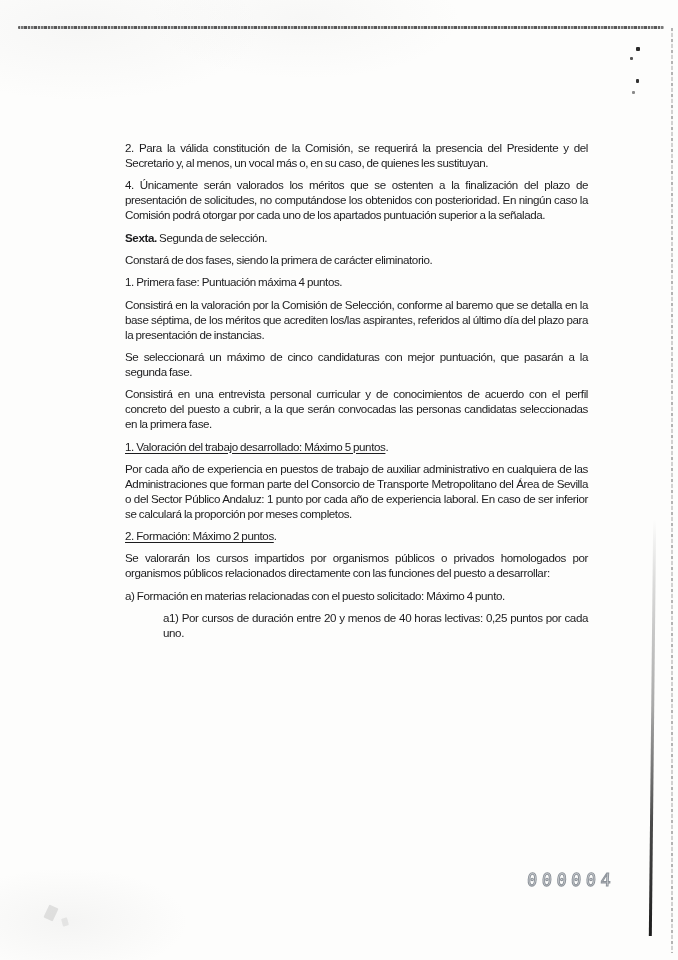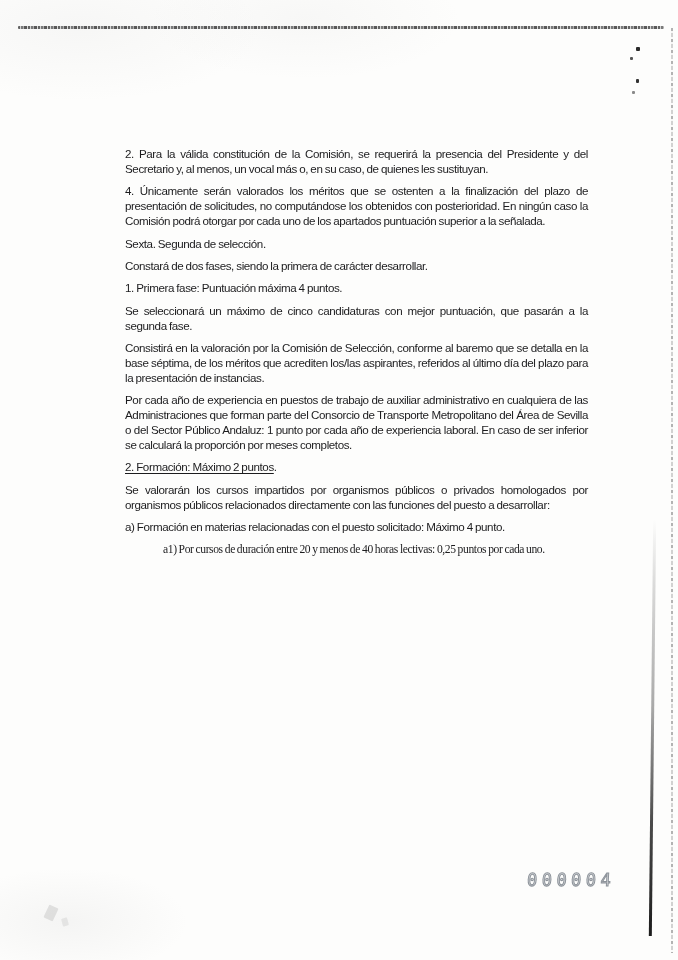--- a/index.html
+++ b/index.html
@@ -9,27 +9,27 @@
     background:#fdfdfc;
     font-family:"Liberation Sans", sans-serif;
   }
   .page{position:absolute;inset:0;background:
     radial-gradient(ellipse 300px 120px at 12% 3%, rgba(190,190,190,.10), transparent 60%),
     radial-gradient(ellipse 260px 100px at 45% 2%, rgba(180,180,180,.08), transparent 60%),
     radial-gradient(ellipse 200px 90px at 10% 96%, rgba(170,170,170,.10), transparent 60%),
     #fdfdfc;}
   
   .doc{
-    position:absolute;left:125px;top:147px;width:463px;
+    position:absolute;left:125px;top:141px;width:463px;
     color:#1c1c1e;font-size:11.6px;line-height:14.9px;
     letter-spacing:-0.4px;word-spacing:-0.5px;text-align:justify;
   }
   .doc p{margin:0 0 7.5px;}
-  .doc p.indent{margin-left:38px;font-family:Liberation Serif, serif;}
-  .bold{font-weight:normal;}
+  .doc p.indent{margin-left:38px;}
+  .bold{font-weight:bold;}
   .underlined{text-decoration:underline;text-underline-offset:2px;}
   
   .scanline-top{
     position:absolute;top:26px;left:18px;width:646px;height:3px;opacity:.8;
     background:repeating-linear-gradient(90deg,
       #3e3e3e 0 2px,#c9c9c9 2px 3px,#5a5a5a 3px 5px,#9b9b9b 5px 6px,
       #2f2f2f 6px 9px,#d2d2d2 9px 10px);
     border-radius:1px;
   }
   .edge-right{
@@ -73,24 +73,26 @@
   <div class="speck sp2"></div>
   <div class="speck sp3"></div>
   <div class="speck sp4"></div>
   <div class="speck sp5"></div>
   <div class="speck sp6"></div>
 
   <div class="doc">
       <p><span>2. Para la válida constitución de la Comisión, se requerirá la presencia del Presidente y del Secretario y, al menos, un vocal más o, en su caso, de quienes les sustituyan.</span></p>
       <p><span>4. Únicamente serán valorados los méritos que se ostenten a la finalización del plazo de presentación de solicitudes, no computándose los obtenidos con posterioridad. En ningún caso la Comisión podrá otorgar por cada uno de los apartados puntuación superior a la señalada.</span></p>
       <p><span class="bold">Sexta.</span><span> Segunda de selección.</span></p>
-      <p><span>Constará de dos fases, siendo la primera de carácter desarrollar.</span></p>
+      <p><span>Constará de dos fases, siendo la primera de carácter eliminatorio.</span></p>
       <p><span>1. Primera fase: Puntuación máxima 4 puntos.</span></p>
+      <p><span>Consistirá en la valoración por la Comisión de Selección, conforme al baremo que se detalla en la base séptima, de los méritos que acrediten los/las aspirantes, referidos al último día del plazo para la presentación de instancias.</span></p>
       <p><span>Se seleccionará un máximo de cinco candidaturas con mejor puntuación, que pasarán a la segunda fase.</span></p>
-      <p><span>Consistirá en la valoración por la Comisión de Selección, conforme al baremo que se detalla en la base séptima, de los méritos que acrediten los/las aspirantes, referidos al último día del plazo para la presentación de instancias.</span></p>
+      <p><span>Consistirá en una entrevista personal curricular y de conocimientos de acuerdo con el perfil concreto del puesto a cubrir, a la que serán convocadas las personas candidatas seleccionadas en la primera fase.</span></p>
+      <p><span class="underlined">1. Valoración del trabajo desarrollado: Máximo 5 puntos</span><span>.</span></p>
       <p><span>Por cada año de experiencia en puestos de trabajo de auxiliar administrativo en cualquiera de las Administraciones que forman parte del Consorcio de Transporte Metropolitano del Área de Sevilla o del Sector Público Andaluz: 1 punto por cada año de experiencia laboral. En caso de ser inferior se calculará la proporción por meses completos.</span></p>
       <p><span class="underlined">2. Formación: Máximo 2 puntos</span><span>.</span></p>
       <p><span>Se valorarán los cursos impartidos por organismos públicos o privados homologados por organismos públicos relacionados directamente con las funciones del puesto a desarrollar:</span></p>
       <p><span>a) Formación en materias relacionadas con el puesto solicitado: Máximo 4 punto.</span></p>
       <p class="indent"><span>a1) Por cursos de duración entre 20 y menos de 40 horas lectivas: 0,25 puntos por cada uno.</span></p>
     </div>
 
   <div class="stamp">000004</div>
 </div>
 

